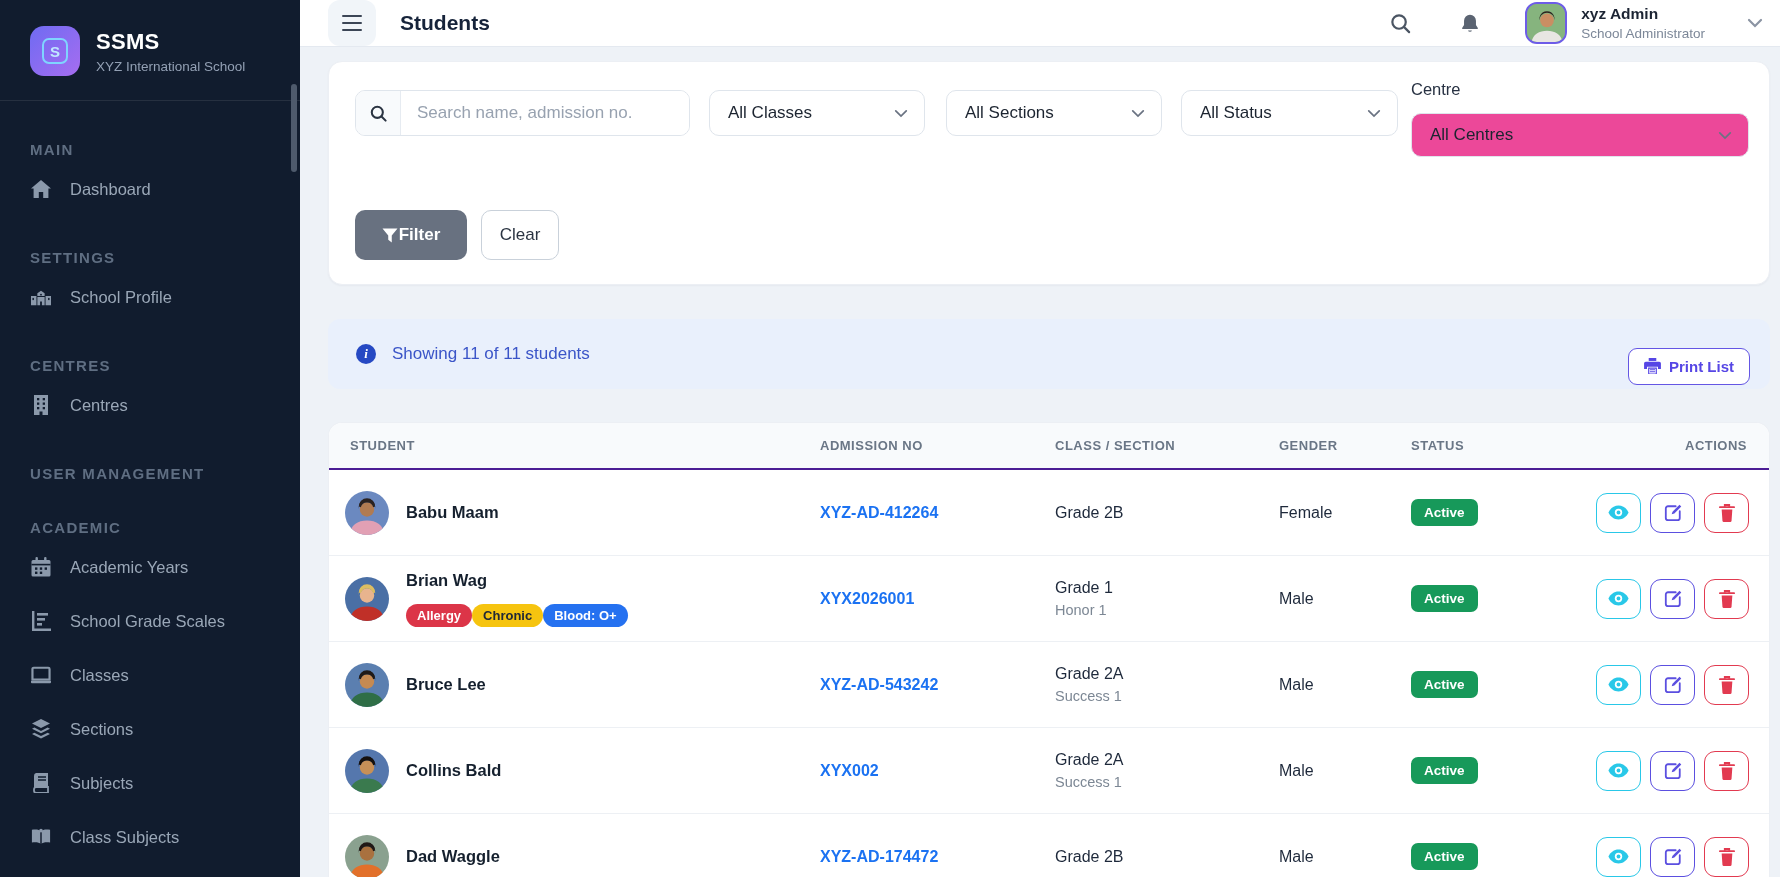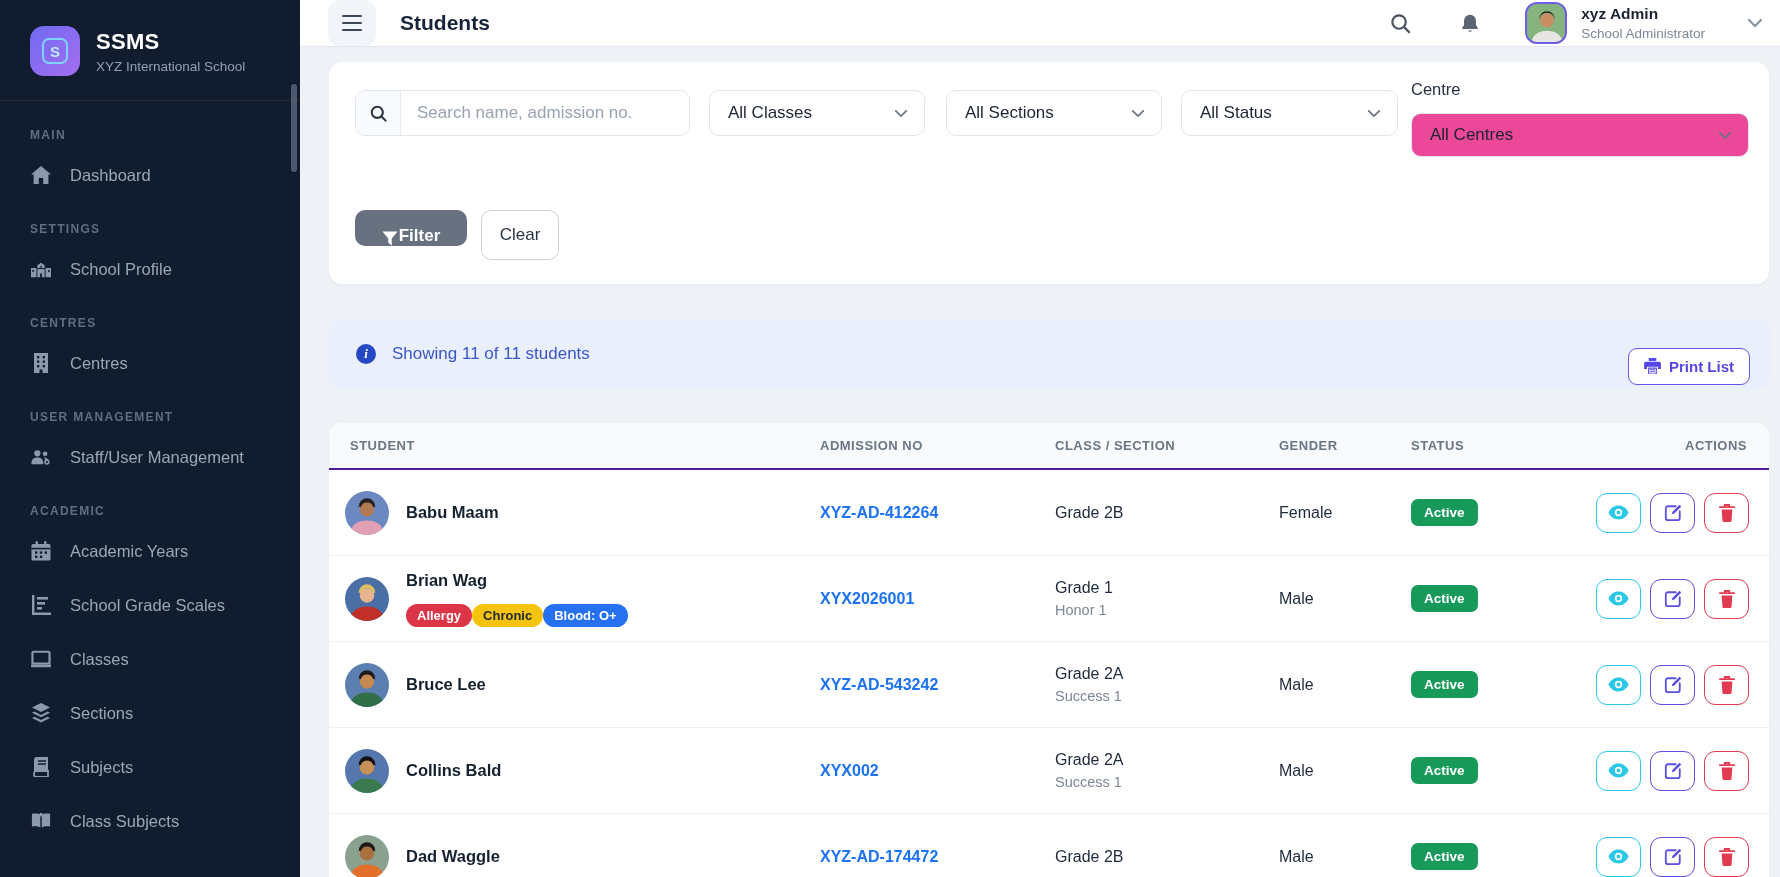--- a/index.html
+++ b/index.html
@@ -8,21 +8,21 @@
 
   
   .sidebar { width:300px; min-width:300px; height:877px; background:#111c2e; color:#9aa7b7; position:relative; overflow:hidden; }
   .logo-row { display:flex; align-items:center; gap:16px; padding:26px 28px 24px 30px; }
   .logo-badge { width:50px; height:50px; border-radius:14px; background:linear-gradient(135deg,#6f6bf2,#a66df0); display:flex; align-items:center; justify-content:center; }
   .logo-glyph { width:26px; height:26px; border:2.5px solid #7fd4ff; border-radius:7px; color:#bfe9ff; font-weight:bold; font-size:15px; display:flex; align-items:center; justify-content:center; }
   .logo-title { font-size:22px; font-weight:800; color:#ffffff; letter-spacing:.3px; }
   .logo-sub { font-size:13.5px; color:#93a0b4; margin-top:4px; }
   .side-divider { border-top:1px solid rgba(255,255,255,.09); margin:0; }
   .nav { padding:4px 30px 0 30px; }
-  .nav-label { margin-top:20px; height:20px; font-size:12px; font-weight:700; letter-spacing:1.3px; color:#5f6e82; display:flex; align-items:center; }
+  .nav-label { margin-top:34px; height:20px; font-size:15px; font-weight:700; letter-spacing:1.3px; color:#5f6e82; display:flex; align-items:center; }
   .nav-item { height:48px; margin-top:6px; display:flex; align-items:center; gap:18px; cursor:pointer; border-radius:8px; }
   .nav-icon { width:22px; height:22px; display:flex; align-items:center; justify-content:center; color:#8b99ab; flex:0 0 22px; }
   .nav-icon svg { width:20px; height:20px; fill:#8b99ab; }
   .nav-text { font-size:16.5px; color:#9aa7b7; }
   .side-scrollbar { position:absolute; right:3px; top:84px; width:6px; height:88px; border-radius:3px; background:#4e5a6c; }
 
   
   .main { flex:1; display:flex; flex-direction:column; background:#eef2f7; position:relative; }
   .topbar { height:64px; background:#ffffff; border-bottom:1px solid #e4e9f0; display:flex; align-items:center; padding:0 30px 0 28px; }
   .hamburger { width:48px; height:46px; border-radius:12px; background:#f1f5f9; border:none; display:flex; flex-direction:column; align-items:center; justify-content:center; gap:4.5px; cursor:pointer; }
@@ -49,21 +49,21 @@
   .search-input::placeholder { color:#98a2b0; }
   .select { height:46px; margin-top:10px; border:1px solid #dfe5ec; border-radius:10px; background:#fff; display:flex; align-items:center; justify-content:space-between; padding:0 16px 0 18px; font-size:17px; color:#1c2430; cursor:pointer; }
   .select .caret { color:#6a7382; margin-left:14px; }
   .sel-classes { width:216px; margin-left:19px; }
   .sel-sections { width:216px; margin-left:21px; }
   .sel-status { width:217px; margin-left:19px; }
   .centre-group { margin-left:auto; display:flex; flex-direction:column; }
   .centre-label { font-size:16.5px; color:#273142; height:22px; }
   .sel-centres { width:338px; margin-top:11px; height:44px; border:1px solid #dfe5ec; border-radius:10px; display:flex; align-items:center; justify-content:space-between; padding:0 16px 0 18px; font-size:17px; color:#1c2430; cursor:pointer; background:#ec4899; }
   .btn-row { display:flex; gap:14px; margin-top:53px; }
-  .btn-filter { height:36px; width:112px; border:none; border-radius:10px; background:#687180; color:#fff; font-size:17px; font-weight:700; display:flex; align-items:flex-end; justify-content:center; gap:1px; cursor:pointer; font-family:"Liberation Sans",sans-serif; }
+  .btn-filter { height:50px; width:112px; border:none; border-radius:10px; background:#687180; color:#fff; font-size:17px; font-weight:700; display:flex; align-items:center; justify-content:center; gap:1px; cursor:pointer; font-family:"Liberation Sans",sans-serif; }
   .btn-clear { height:50px; width:78px; border:1px solid #c9d1da; border-radius:10px; background:#fff; color:#2b3442; font-size:17px; display:flex; align-items:center; justify-content:center; cursor:pointer; font-family:"Liberation Sans",sans-serif; }
 
   
   .info-bar { margin-top:34px; height:70px; background:#e9f0fc; border-radius:12px; display:flex; align-items:center; padding:0 20px 0 28px; }
   .info-icon { width:20px; height:20px; border-radius:50%; background:#2649c3; color:#fff; font-size:13px; font-weight:700; display:flex; align-items:center; justify-content:center; font-family:"Liberation Serif",serif; font-style:italic; }
   .info-text { margin-left:16px; font-size:17px; color:#3b55c8; }
   .btn-print { margin-left:auto; height:37px; padding:0 15px; border:1.5px solid #6456e4; border-radius:9px; background:#fff; color:#5646e5; font-size:15px; font-weight:700; display:flex; align-items:center; gap:8px; cursor:pointer; font-family:"Liberation Sans",sans-serif;margin-top:24px; }
 
   
   .table-card { margin-top:33px; background:#fff; border-radius:14px 14px 0 0; border:1px solid #eceff4; border-bottom:none; overflow:hidden; }
@@ -139,33 +139,20 @@
                 <rect x="9.7" y="7.5" width="2.3" height="2.3"></rect>
                 <rect x="4" y="12" width="2.3" height="2.3"></rect>
                 <rect x="9.7" y="12" width="2.3" height="2.3"></rect>
                 <rect x="6.5" y="16.5" width="3" height="3.5"></rect>
               </g>
             </svg>
           </span>
     <span class="nav-text">Centres</span>
   </div>
 <div class="nav-label">USER MANAGEMENT</div>
-  <div class="nav-item">
-    <span class="nav-icon">
-            <svg viewBox="0 0 22 18" width="20" height="20" fill="#8b99ab" style="stroke: none;">
-              <circle cx="7" cy="5" r="3.4"></circle>
-              <path d="M.5 15.5C.5 11.4 3.4 9.5 7 9.5s6.5 1.9 6.5 6v1.5H.5z"></path>
-              <circle cx="15.5" cy="5.5" r="2.6"></circle>
-              <path d="M14.5 9.2c2.9.4 5 2.2 5 5.3h-3.2"></path>
-              <circle cx="17.5" cy="14.5" r="3"></circle>
-              <circle cx="17.5" cy="14.5" r="1.2" fill="#111c2e"></circle>
-            </svg>
-          </span>
-    <span class="nav-text">Staff/User Management</span>
-  </div>
 <div class="nav-label">ACADEMIC</div>
   <div class="nav-item">
     <span class="nav-icon">
             <svg viewBox="0 0 20 20" width="20" height="20" fill="#8b99ab" style="stroke: none;">
               <path d="M2 3h16a1.5 1.5 0 0 1 1.5 1.5V18a1.5 1.5 0 0 1-1.5 1.5H2A1.5 1.5 0 0 1 .5 18V4.5A1.5 1.5 0 0 1 2 3z"></path>
               <rect x="4.5" y="0" width="2.4" height="4.6" rx="1"></rect>
               <rect x="13.1" y="0" width="2.4" height="4.6" rx="1"></rect>
               <path d="M.5 7.6h19" stroke="#111c2e" stroke-width="1.6"></path>
               <g fill="#111c2e">
                 <rect x="4" y="10.4" width="2.4" height="2.4"></rect>

